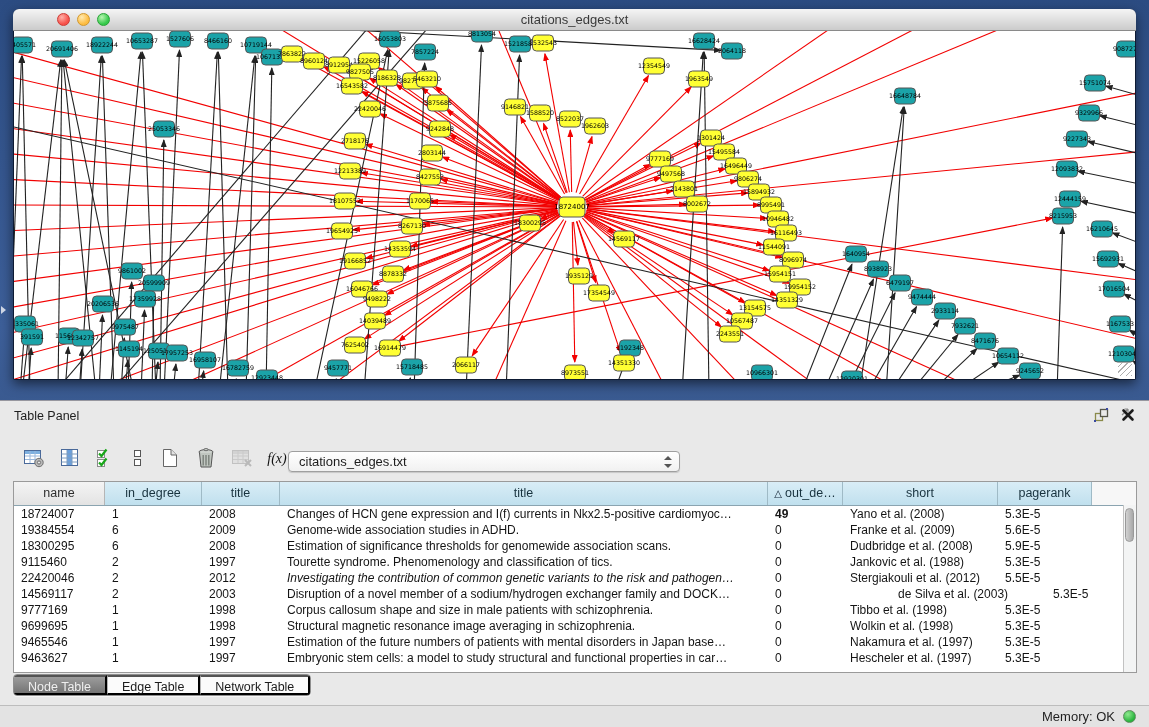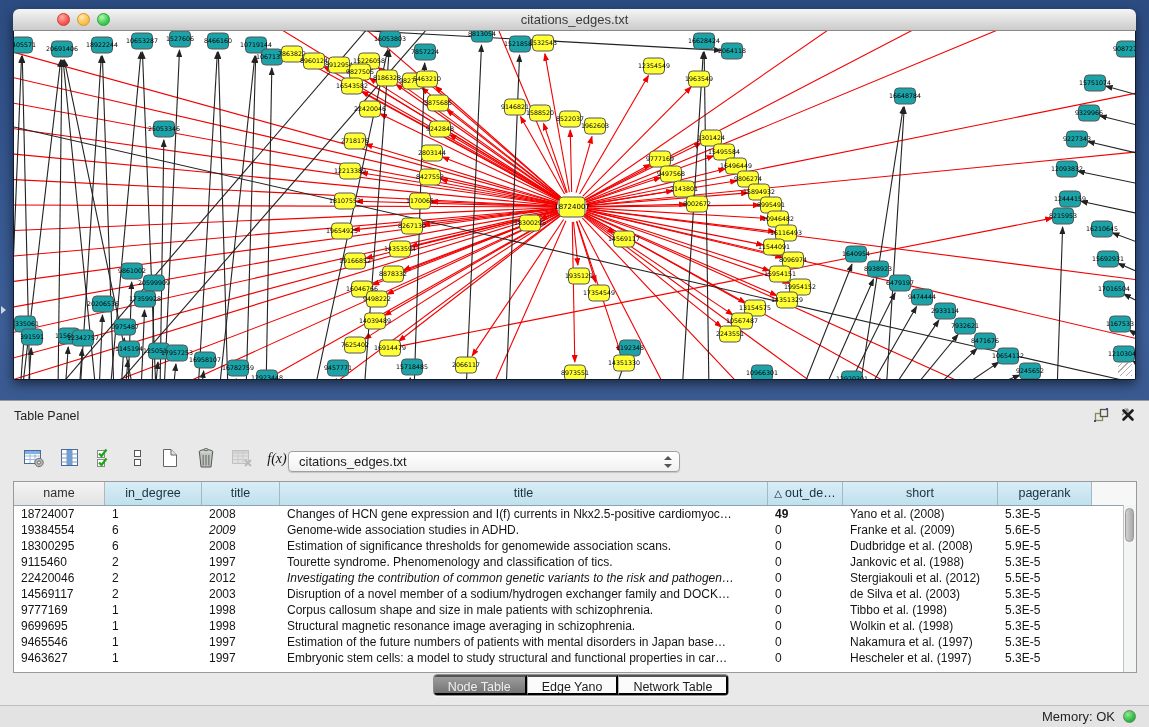--- a/index.html
+++ b/index.html
@@ -47,21 +47,21 @@
   .th.plain{background:linear-gradient(#f4f4f4,#e3e3e3);border-right:1px solid #b5b5b5;color:#2e2e2e;}
   .th.filler{background:#f7f7f7;border-right:none;}
   .sort-glyph{font-size:10px;margin-right:3px;color:#123;}
   .trow{display:flex;height:16px;}
   .td{box-sizing:border-box;flex:none;padding-left:7px;font-size:12px;line-height:16px;color:#141414;
     white-space:nowrap;overflow:hidden;}
   .vscroll{position:absolute;right:0;top:23px;bottom:0;width:13px;background:#f3f4f4;border-left:1px solid #c2c2c2;box-sizing:border-box;}
   .vthumb{position:absolute;left:1px;top:3px;width:9px;height:34px;border-radius:5px;
     background:linear-gradient(90deg,#d2d2d2,#a8a8a8);border:1px solid #999;box-sizing:border-box;}
   
-  .tabbar{position:absolute;left:13px;right:0;top:273px;display:flex;justify-content:center;}
+  .tabbar{position:absolute;left:13px;right:0;top:273px;display:flex;justify-content:flex-start;}
   .seg{display:flex;border:1px solid #8f8f8f;border-radius:4px;overflow:hidden;background:#fbfbfb;height:20px;
     box-shadow:0 1px 1px rgba(255,255,255,.7);}
   .seg-item{padding:0 14px;line-height:20px;font-size:12.5px;color:#1c1c1c;border-left:1px solid #b3b3b3;background:none;}
   .seg-item:first-child{border-left:none;}
   .seg-item.selected{background:linear-gradient(#9c9c9c,#747474);color:#efefef;}
   
   .statusbar{position:absolute;left:0;bottom:0;width:100%;height:22px;background:#e3e3e3;border-top:1px solid #bdbdbd;box-sizing:border-box;}
   .mem-label{position:absolute;right:34px;line-height:21px;font-size:13px;color:#1f1f1f;}
   .mem-dot{position:absolute;right:13px;top:4px;width:13px;height:13px;border-radius:50%;
     background:radial-gradient(circle at 35% 30%,#8fe98f,#27b33c 70%);border:1px solid #5d8b5d;box-sizing:border-box;}
@@ -608,21 +608,21 @@
             <div class="td" style="width: 97px;">1</div>
             <div class="td" style="width: 78px;">2008</div>
             <div class="td" style="width: 488px;">Changes of HCN gene expression and I(f) currents in Nkx2.5-positive cardiomyoc…</div>
             <div class="td" style="width: 75px; font-weight: bold;">49</div>
             <div class="td" style="width: 155px;">Yano et al. (2008)</div>
             <div class="td" style="width: 94px;">5.3E-5</div>
           </div>
           <div class="trow">
             <div class="td" style="width: 91px;">19384554</div>
             <div class="td" style="width: 97px;">6</div>
-            <div class="td" style="width: 78px; font-style: italic;">2009</div>
+            <div class="td" style="width: 78px;">2009</div>
             <div class="td" style="width: 488px;">Genome-wide association studies in ADHD.</div>
             <div class="td" style="width: 75px;">0</div>
             <div class="td" style="width: 155px;">Franke et al. (2009)</div>
             <div class="td" style="width: 94px;">5.6E-5</div>
           </div>
           <div class="trow">
             <div class="td" style="width: 91px;">18300295</div>
             <div class="td" style="width: 97px;">6</div>
             <div class="td" style="width: 78px;">2008</div>
             <div class="td" style="width: 488px;">Estimation of significance thresholds for genomewide association scans.</div>
@@ -647,21 +647,21 @@
             <div class="td" style="width: 75px;">0</div>
             <div class="td" style="width: 155px;">Stergiakouli et al. (2012)</div>
             <div class="td" style="width: 94px;">5.5E-5</div>
           </div>
           <div class="trow">
             <div class="td" style="width: 91px;">14569117</div>
             <div class="td" style="width: 97px;">2</div>
             <div class="td" style="width: 78px;">2003</div>
             <div class="td" style="width: 488px;">Disruption of a novel member of a sodium/hydrogen exchanger family and DOCK…</div>
             <div class="td" style="width: 75px;">0</div>
-            <div class="td" style="width: 155px;">de Silva et al. (2003)</div>
+            <div class="td" style="width: 155px; margin-left: 48px;">de Silva et al. (2003)</div>
             <div class="td" style="width: 94px;">5.3E-5</div>
           </div>
           <div class="trow">
             <div class="td" style="width: 91px;">9777169</div>
             <div class="td" style="width: 97px;">1</div>
             <div class="td" style="width: 78px;">1998</div>
             <div class="td" style="width: 488px;">Corpus callosum shape and size in male patients with schizophrenia.</div>
             <div class="td" style="width: 75px;">0</div>
             <div class="td" style="width: 155px;">Tibbo et al. (1998)</div>
             <div class="td" style="width: 94px;">5.3E-5</div>
@@ -695,21 +695,21 @@
           </div>
         </div>
       <div class="vscroll">
         <div class="vthumb"></div>
       </div>
     </div>
 
     <div class="tabbar">
       <div class="seg" id="tabseg">
           <button class="seg-item selected">Node Table</button>
-          <button class="seg-item">Edge Yano</button>
+          <button class="seg-item">Edge Table</button>
           <button class="seg-item">Network Table</button>
         </div>
     </div>
 
     <div class="statusbar">
       <span class="mem-label">Memory: OK</span>
       <span class="mem-dot"></span>
     </div>
   </div>
 </div>

